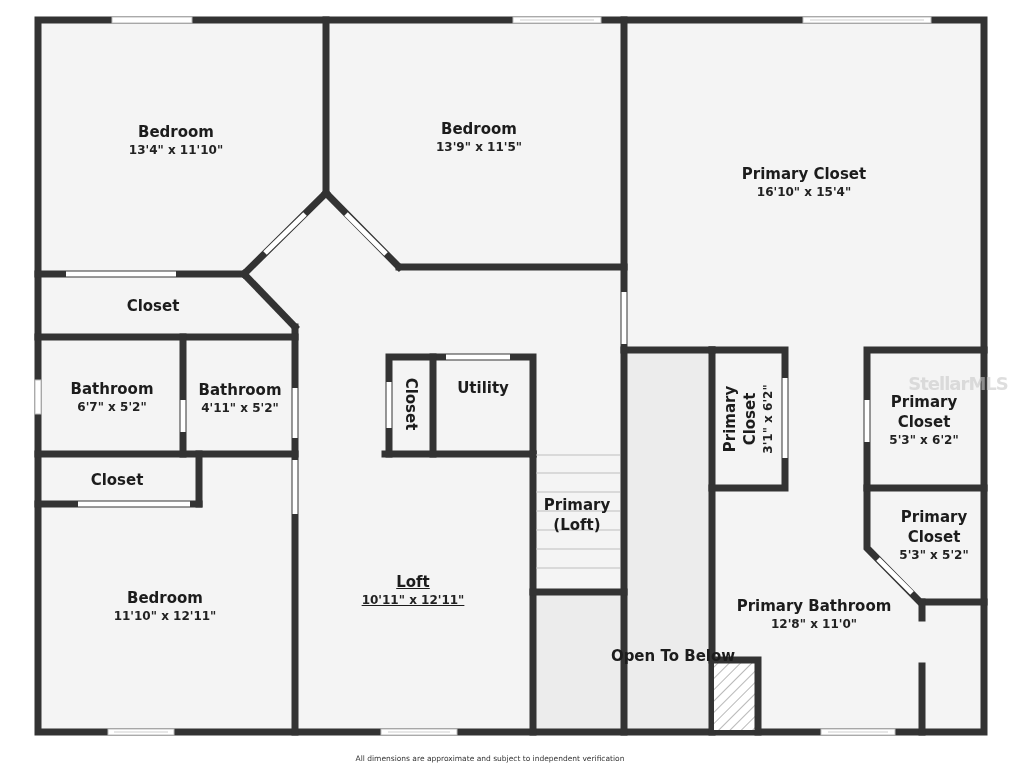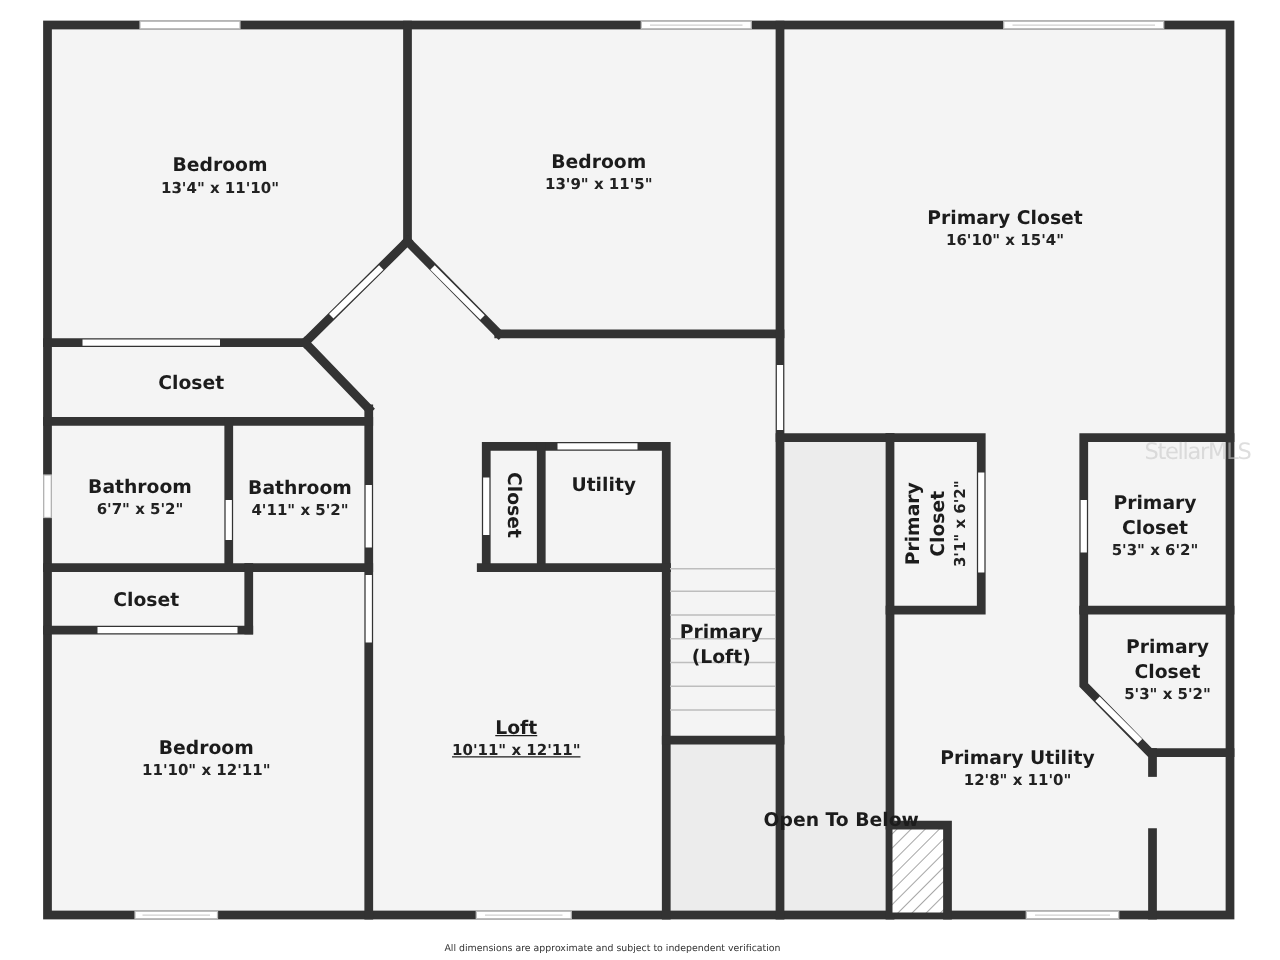--- a/index.html
+++ b/index.html
@@ -10,21 +10,21 @@
   .open-floor { fill: #ececec; }
   .door-gap { stroke: #ffffff; stroke-width: 5; }
   .door-line { stroke: #cfcfcf; stroke-width: 1; }
   .window-fill { fill: #ffffff; stroke: #bbbbbb; stroke-width: 1; }
   .stair-line { stroke: #bdbdbd; stroke-width: 1.2; }
   .label { position: absolute; text-align: center; color: #1c1c1c; transform: translate(-50%, -50%); white-space: nowrap; }
   .label .name { font-weight: bold; font-size: 15px; line-height: 20px; }
   .label .dim { font-size: 12px; line-height: 16px; font-weight: bold; color: #222; }
   .rot { transform: translate(-50%, -50%) rotate(90deg); }
   .footer { position: absolute; left: 0; width: 980px; top: 754px; text-align: center; font-size: 7.5px; color: #333; }
-  .watermark { position: absolute; left: 958px; top: 362px; transform: translate(-50%, -50%); font-size: 18px; font-weight: normal; color: rgba(200,200,200,0.6); letter-spacing: -1px; }
+  .watermark { position: absolute; left: 958px; top: 383px; transform: translate(-50%, -50%); font-size: 18px; font-weight: bold; color: rgba(200,200,200,0.6); letter-spacing: -1px; }
 </style>
 </head>
 <body>
 
 <svg id="plan" viewBox="0 0 1024 768" xmlns="http://www.w3.org/2000/svg">
   <defs>
     <pattern id="hatch" width="8" height="8" patternUnits="userSpaceOnUse" patternTransform="rotate(45)">
       <rect width="8" height="8" fill="#ffffff"></rect>
       <line x1="0" y1="0" x2="0" y2="8" stroke="#888" stroke-width="1.2"></line>
     </pattern>
@@ -162,18 +162,18 @@
   <div class="dim">11'10" x 12'11"</div>
 </div>
 <div class="label" style="left:413px; top:590px;text-decoration:underline;">
   <div class="name">Loft</div>
   <div class="dim">10'11" x 12'11"</div>
 </div>
 <div class="label" style="left:627px; top:656px;margin-left:46px;">
   <div class="name">Open To Below</div>
 </div>
 <div class="label" style="left:814px; top:614px;">
-  <div class="name">Primary Utility</div>
+  <div class="name">Primary Bathroom</div>
   <div class="dim">12'8" x 11'0"</div>
 </div>
 
 <div class="watermark">StellarMLS</div>
 <div class="footer">All dimensions are approximate and subject to independent verification</div>
 
 </body></html>

